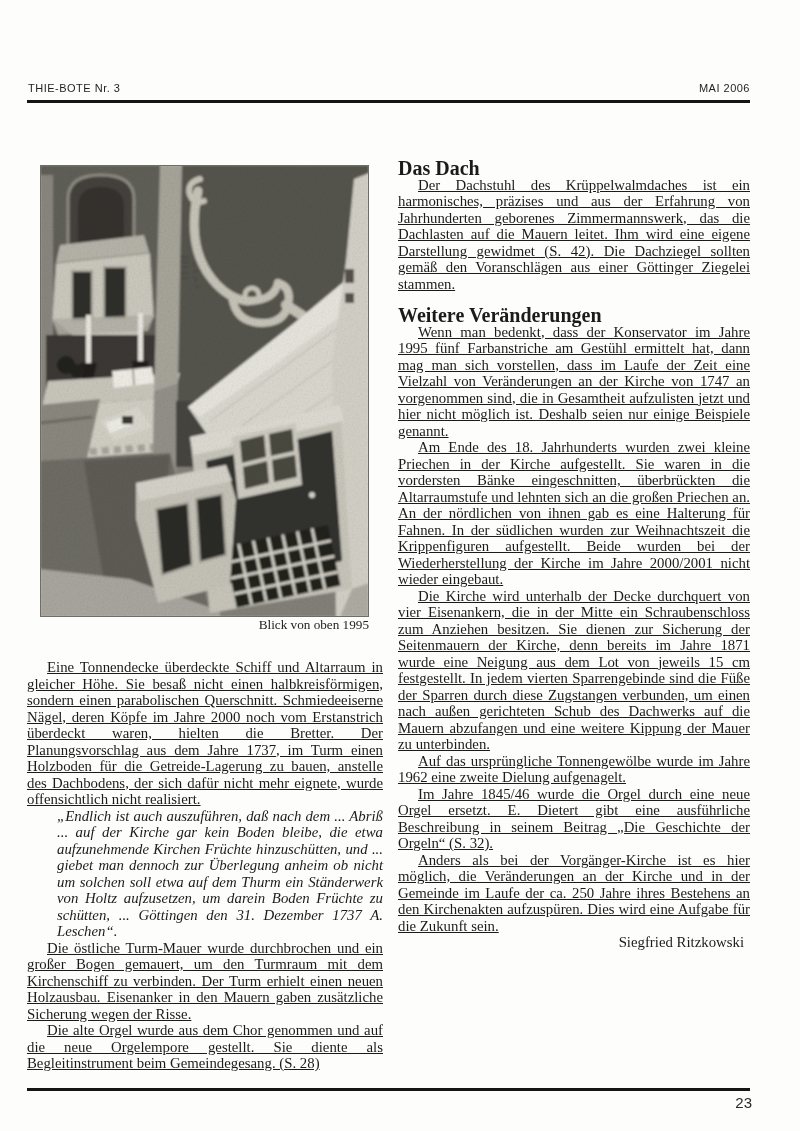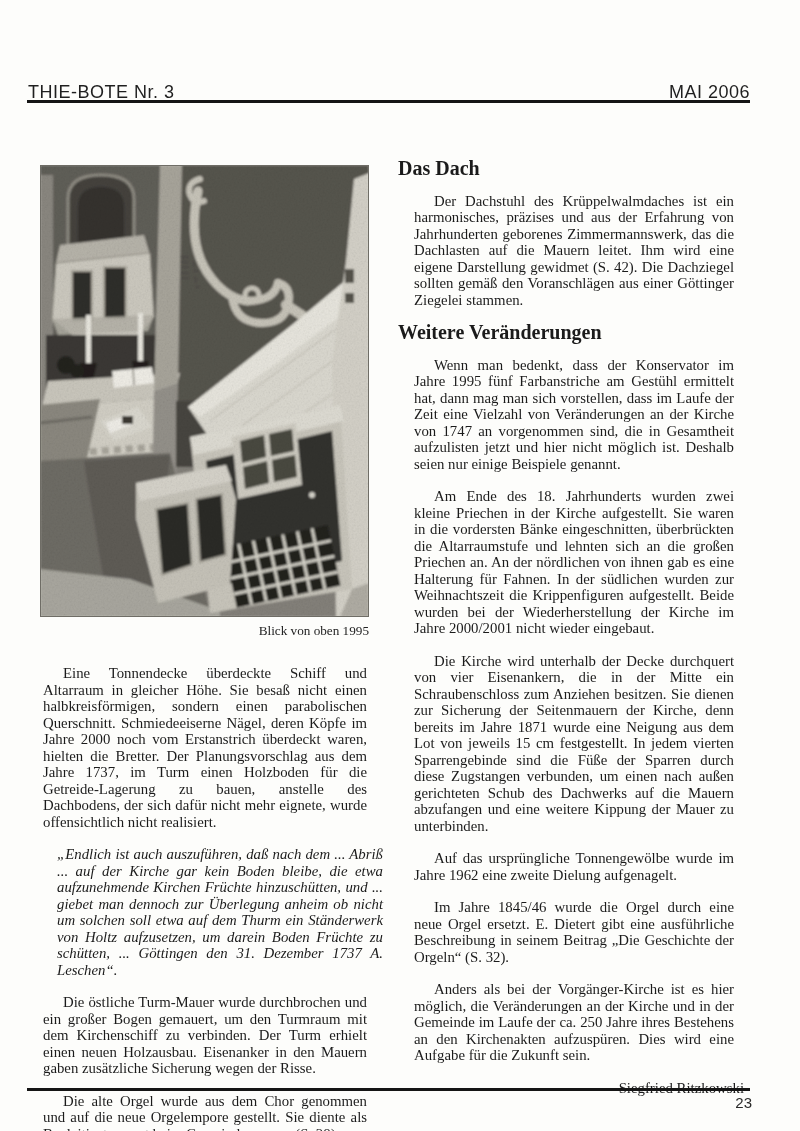--- a/index.html
+++ b/index.html
@@ -10,46 +10,46 @@
     background:#fdfdfb;
     font-family:"Liberation Serif",serif;
     color:#1b1b1b;
     overflow:hidden;
   }
   
   .header-row{
     position:absolute;top:82px;left:28px;right:50px;
     display:flex;justify-content:space-between;align-items:baseline;
     font-family:"Liberation Sans",sans-serif;
-    font-size:18px;font-weight:400;letter-spacing:0.5px;color:#1f1f1f;
+    font-size:11px;font-weight:400;letter-spacing:0.5px;color:#1f1f1f;
   }
   .rule{position:absolute;left:27px;right:50px;height:3px;background:#151515;}
   .rule.header-rule{top:100px;}
   .rule.footer-rule{top:1088px;}
   
   .columns{
     position:absolute;top:160px;left:27px;right:50px;
     display:flex;gap:15px;
   }
   .col{font-size:14.8px;line-height:16.5px;text-align:justify;}
   .col-left{width:356px;}
   .col-right{width:352px;}
-  .col p{margin:16px;text-indent:20px;}
+  .col p{margin:0;text-indent:20px;text-decoration:underline;}
   .col h3{margin:0;font-size:20px;line-height:16.5px;font-weight:bold;text-align:left;}
   .gap-above{margin-top:15px !important;}
   blockquote.quote{
     margin:0 0 0 30px;padding:0;
     font-style:italic;text-align:justify;text-indent:0;
   }
   
   figure{margin:5px 0 0 13px;width:329px;}
   figure svg{display:block;}
   figcaption{
     text-align:right;font-size:13.2px;line-height:16px;
-    margin-top:6px;margin-bottom:26px;color:#222;
+    margin-bottom:26px;color:#222;
   }
   
   .signature{text-align:right;padding-right:6px;}
   .page-number{
     position:absolute;top:1094px;right:48px;
     font-family:"Liberation Sans",sans-serif;font-size:15px;color:#2a2a2a;
   }
 </style>
 </head>
 <body>

